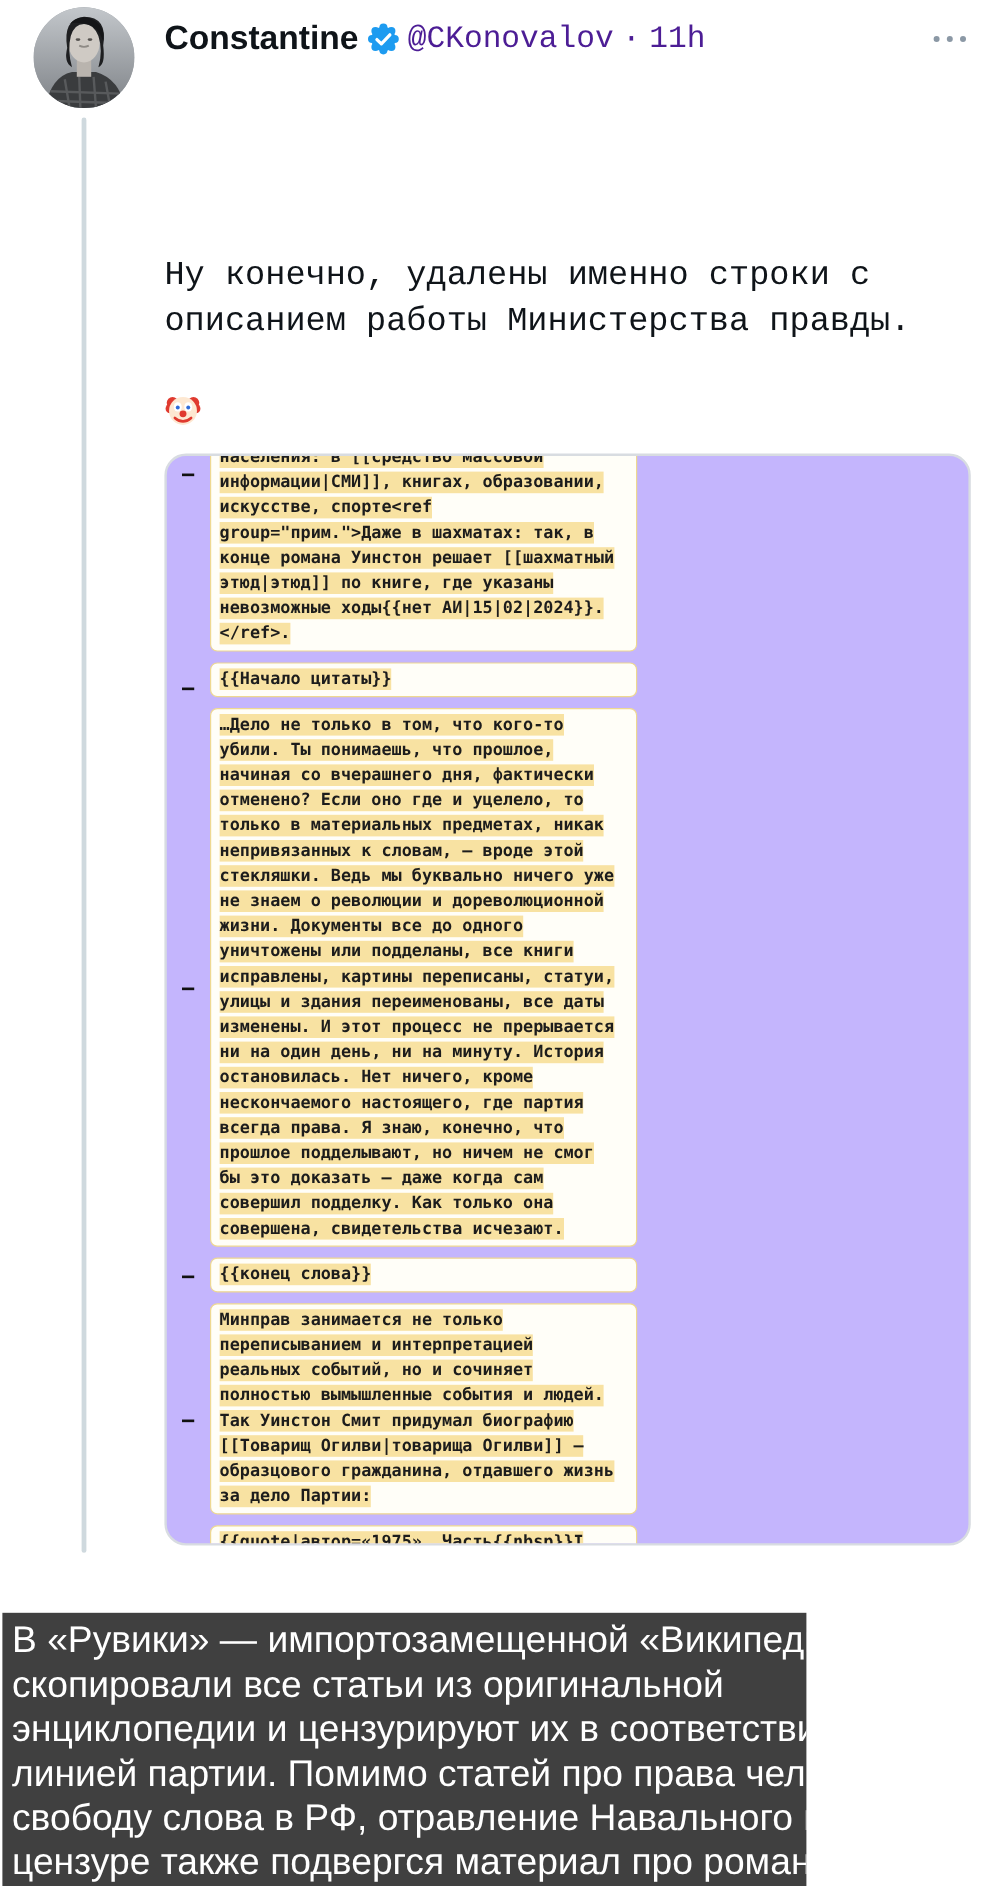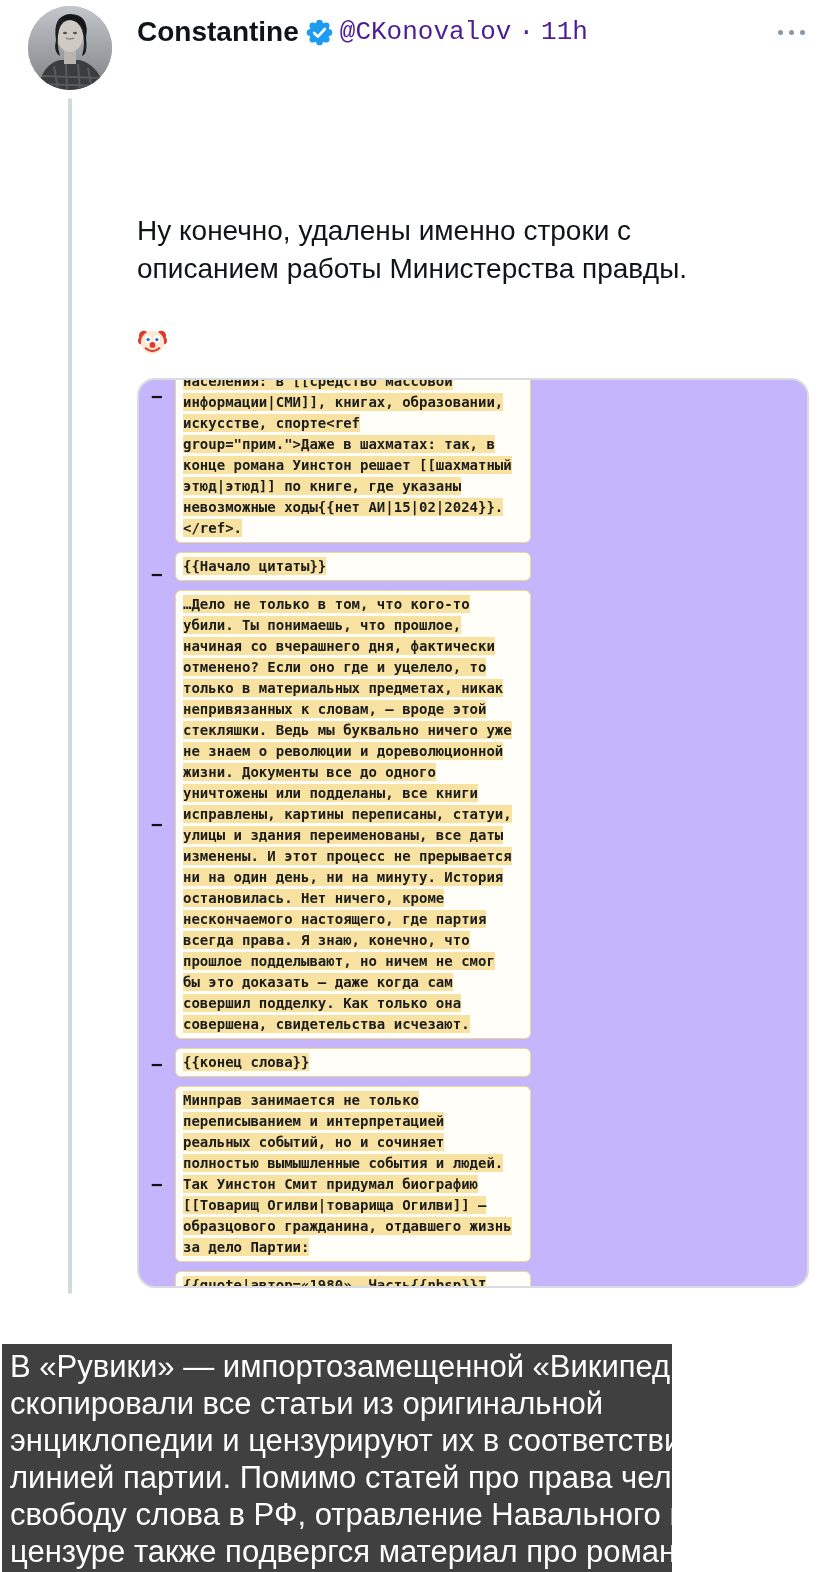--- a/index.html
+++ b/index.html
@@ -26,21 +26,21 @@
   .display-name { font-size:28px; font-weight:bold; color:#0f1419; }
   .handle-group { display:flex; align-items:center; gap:7px; color:#4c1d95; font-size:26px;font-family:Liberation Mono, monospace; }
   .more-btn { margin-left:auto; display:flex; gap:6px; align-items:center; padding:4px; cursor:pointer; }
   .more-btn i { width:5px; height:5px; border-radius:50%; background:#8b98a5; display:block; }
   
   .tweet-p {
     position:absolute; left:137px; width:675px;
     font-size:28px; line-height:38px; color:#0f1419; white-space:pre;
   }
   .p1 { top:50px; }
-  .p2 { top:212px; }
+  .p2 { top:212px;font-family:Liberation Mono, monospace; }
   .p3 { top:326px; display:flex; align-items:center; gap:9px; }
   .emoji { width:31px; height:31px; display:inline-block; }
   
   .card {
     position:absolute; left:137px; top:378px; width:672px; height:910px;
     border:2px solid #d8dce1; border-radius:18px; background:#c4b5fd; overflow:hidden;
     cursor:pointer;
   }
   .diff-col { position:absolute; left:36px; top:0; width:356px; }
   .dblock {
@@ -191,21 +191,21 @@
 совершена, свидетельства исчезают.</span></div>
       <div class="dblock"><span class="hl">{{конец слова}}</span></div>
       <div class="dblock"><span class="hl">Минправ занимается не только
 переписыванием и интерпретацией
 реальных событий, но и сочиняет
 полностью вымышленные события и людей.
 Так Уинстон Смит придумал биографию
 [[Товарищ Огилви|товарища Огилви]] —
 образцового гражданина, отдавшего жизнь
 за дело Партии:</span></div>
-      <div class="dblock"><span class="hl">{{quote|автор=«1980», Часть{{nbsp}}I</span></div>
+      <div class="dblock"><span class="hl">{{quote|автор=«1975», Часть{{nbsp}}I</span></div>
     </div>
     <span class="minus m1">−</span>
     <span class="minus m2">−</span>
     <span class="minus m3">−</span>
     <span class="minus m4">−</span>
     <span class="minus m5">−</span>
   </div>
 
   <div class="caption">
     <div class="caption-text">В «Рувики» — импортозамещенной «Википедии» —

